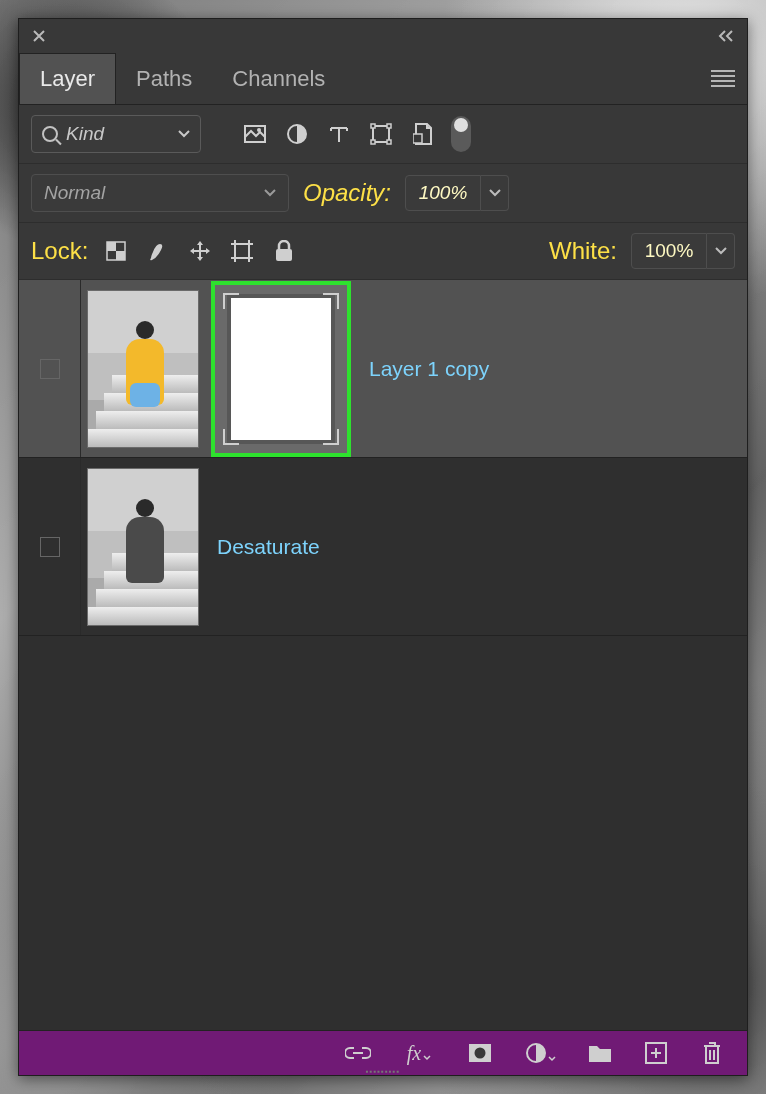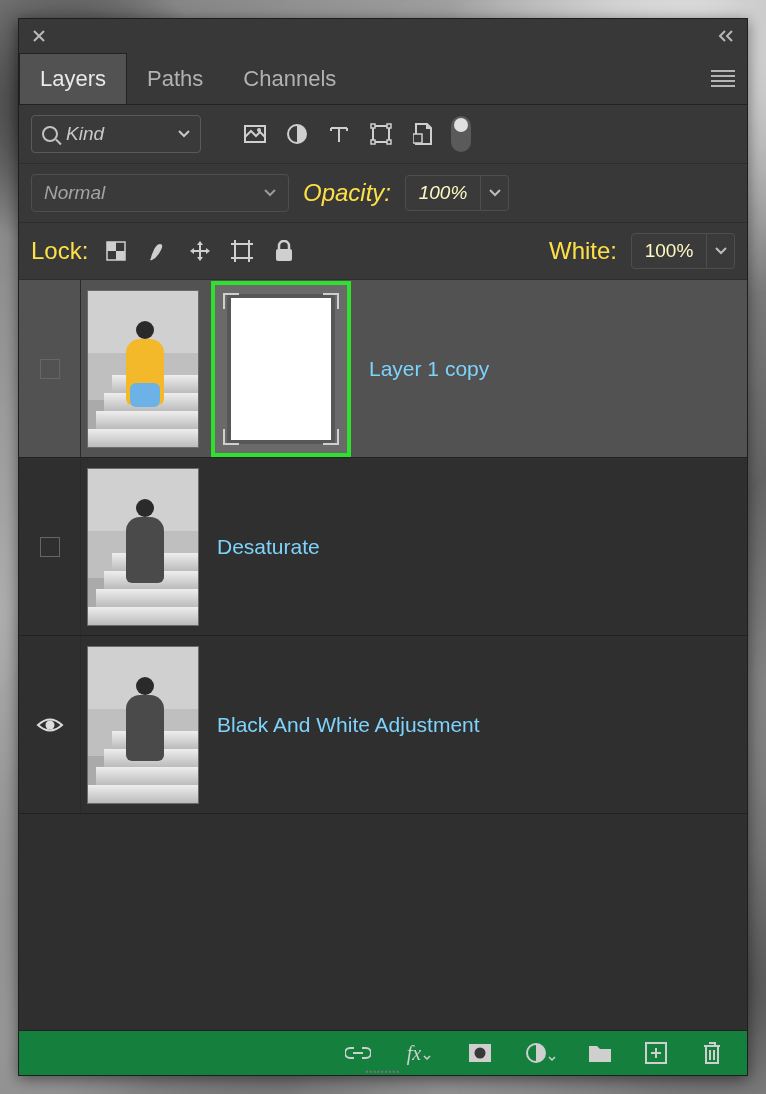--- a/index.html
+++ b/index.html
@@ -216,21 +216,21 @@
   .mask .c-bl2{ bottom:8px; left:8px; width:2px; height:16px; background:#cfcfcf; }
   .mask .c-br { bottom:8px; right:8px; }
   .mask .c-br2{ bottom:8px; right:8px; width:2px; height:16px; background:#cfcfcf; }
 
   
   .footer {
     height: 44px;
     display:flex; align-items:center; justify-content:flex-end;
     gap: 30px;
     padding: 0 22px;
-    background:#15803d;
+    background:#701a75;
   }
   .footer .fic {
     width: 26px; height:26px;
     display:flex; align-items:center; justify-content:center;
     color:#cfcfcf; cursor:pointer;
   }
 
   .grip {
     position:absolute;
     bottom:0; left:50%; transform:translateX(-50%);
@@ -253,21 +253,21 @@
         </svg>
     </div>
     <div class="expand">
       <svg width="18" height="12" viewBox="0 0 18 12">
           <path d="M7 1 L2 6 L7 11 M14 1 L9 6 L14 11" stroke="currentColor" stroke-width="2" fill="none"></path>
         </svg>
     </div>
   </div>
 
   <div class="tabs">
-    <div class="tab active">Layers</div>
+    <div class="tab active">Layer</div>
     <div class="tab">Paths</div>
     <div class="tab">Channels</div>
     <div class="tab-spacer"></div>
     <div class="menu-icon">
         <span></span>
         <span></span>
         <span></span>
         <span></span>
       </div>
   </div>
@@ -417,37 +417,20 @@
         <div class="stairs"></div>
         <div class="step s4"></div>
           <div class="step s3"></div>
           <div class="step s2"></div>
           <div class="step s1"></div>
         <div class="person"></div>
       </div>
       <span class="lname">Desaturate</span>
     </div>
 
-    <div class="layer-row">
-      <div class="vis-col">
-        <svg class="eye" viewBox="0 0 28 18">
-          <path d="M2 9 Q14 -2 26 9 Q14 20 2 9 Z" stroke="#dcdcdc" stroke-width="2" fill="none"></path>
-          <circle cx="14" cy="9" r="4.5" fill="#dcdcdc"></circle>
-        </svg>
-      </div>
-      <div class="thumb">
-        <div class="stairs"></div>
-        <div class="step s4"></div>
-          <div class="step s3"></div>
-          <div class="step s2"></div>
-          <div class="step s1"></div>
-        <div class="person"></div>
-      </div>
-      <span class="lname">Black And White Adjustment</span>
-    </div>
 
   </div>
 
   <div class="footer">
     <div class="fic">
       <svg width="26" height="14" viewBox="0 0 26 14">
           <path d="M9 2 H5 a5 5 0 0 0 0 10 H9 M17 2 H21 a5 5 0 0 1 0 10 H17 M8 7 H18" stroke="currentColor" stroke-width="2" fill="none"></path>
         </svg>
     </div>
     <div class="fic" style="width:36px">

